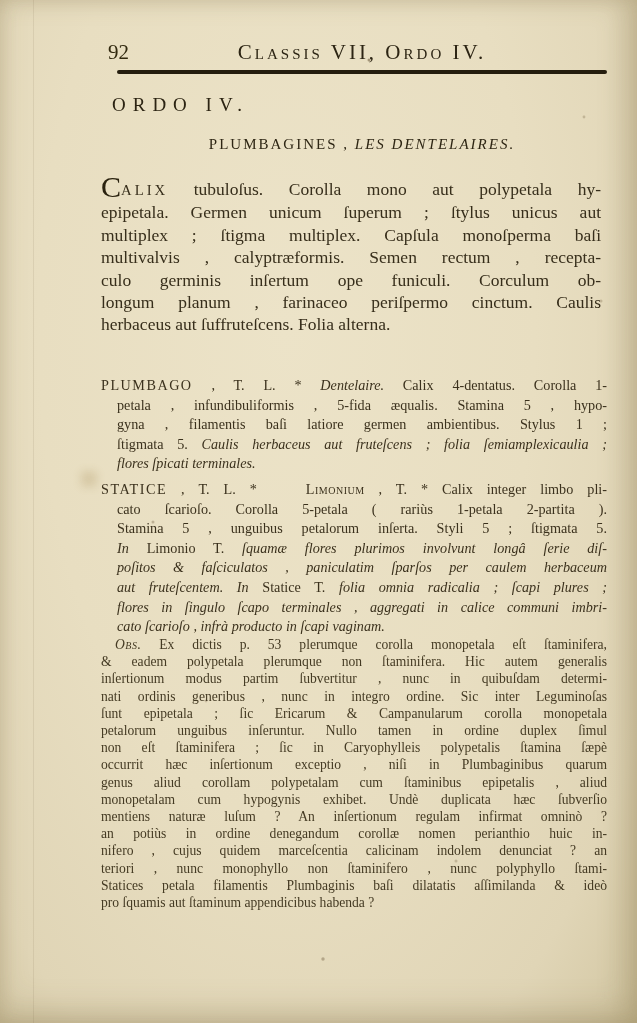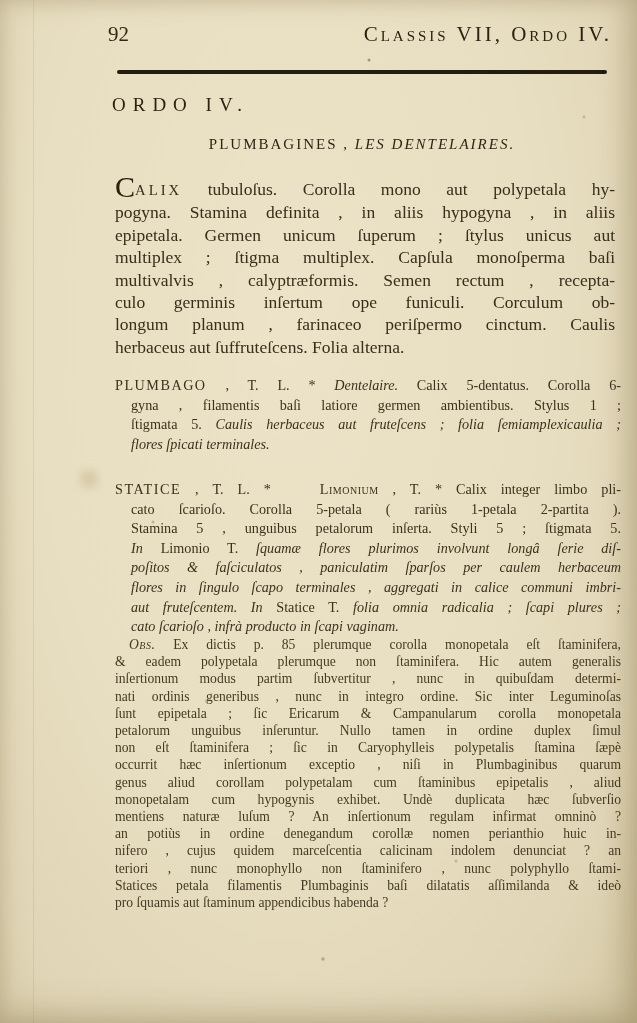--- a/index.html
+++ b/index.html
@@ -26,44 +26,44 @@
     box-shadow:
       368px 59px 0 0.5px rgba(80,60,30,0.45),
       88px 478px 9px 7px rgba(150,120,60,0.20),
       152px 521px 0 0.5px rgba(90,70,40,0.30),
       600px 300px 0 0.5px rgba(90,70,40,0.25),
       322px 958px 0 0.7px rgba(90,70,40,0.35),
       583px 116px 0 0.4px rgba(90,70,40,0.25),
       205px 700px 0 0.4px rgba(90,70,40,0.22),
       455px 860px 0 0.5px rgba(90,70,40,0.25);
   }
-  .header-row { position: absolute; left: 0; top: 22px; width: 519px; height: 26px; }
+  .header-row { position: absolute; left: 0; top: 40px; width: 519px; height: 26px; }
   .page-number {
     position: absolute; left: 108px; top: 0;
     font-size: 21px; color: #31290f;
   }
   .running-header {
     position: absolute; left: 112px; top: 0; width: 500px;
-    text-align: right; font-variant: small-caps;
+    text-align: center; font-variant: small-caps;
     font-size: 21px; letter-spacing: 3px; color: #2c2413;
   }
   .rule {
     position: absolute; left: 117px; top: 70px; width: 490px; height: 3.5px;
     background: #241d0e; border-radius: 2px;
   }
   .ordo-title {
     position: absolute; left: 112px; top: 94px; width: 500px;
     text-align: left; font-size: 19px; letter-spacing: 7px; color: #2c2413;
   }
   .subtitle {
     position: absolute; left: 106px; top: 136px; width: 512px;
     text-align: center; font-size: 15px; letter-spacing: 2px; color: #2e2614;
   }
   .subtitle .it { font-style: italic; }
-  .block { position: absolute; left: 115px; }
+  .block { position: absolute; left: 101px; }
   .block .line { width: 100%; }
   .just { text-align: justify; text-align-last: justify; }
   .block.main  { top: 178px; width: 500px; font-size: 17.5px; line-height: 22.4px; color: #372e1b; }
   .block.genus { width: 506px; font-size: 14.2px; line-height: 19.6px; color: #3b311d; }
   .block.obs-style { top: 636px; width: 506px; font-size: 13.6px; line-height: 17.2px; color: #443a23; }
   #blk-plumbago { top: 376px; }
   #blk-statice  { top: 480px; }
   .genus .line { padding-left: 16px; box-sizing: border-box; }
   .genus .line:first-child { padding-left: 0; }
   .obs-style .line:first-child { text-indent: 14px; }
@@ -89,46 +89,46 @@
 
   <div class="rule"></div>
 
   <div class="ordo-title">ORDO IV.</div>
 
   <div class="subtitle"><span>PLUMBAGINES ,</span><span class="it"> LES DENTELAIRES.</span></div>
 
   <div id="text-blocks">
       <div class="block main" id="blk-calix">
         <div class="line just"><span class="seg-dc">C</span><span class="seg-caps">ALIX</span><span class="seg-r"> tubuloſus. Corolla mono aut polypetala hy-</span></div>
-        <div class="line just"><span class="seg-r">pogyna. Stamina definita , in aliis hypogyna , in aliis</span></div>
         <div class="line just"><span class="seg-r">epipetala. Germen unicum ſuperum ; ſtylus unicus aut</span></div>
         <div class="line just"><span class="seg-r">multiplex ; ſtigma multiplex. Capſula monoſperma baſi</span></div>
         <div class="line just"><span class="seg-r">multivalvis , calyptræformis. Semen rectum , recepta-</span></div>
         <div class="line just"><span class="seg-r">culo germinis inſertum ope funiculi. Corculum ob-</span></div>
         <div class="line just"><span class="seg-r">longum planum , farinaceo periſpermo cinctum. Caulis</span></div>
         <div class="line"><span class="seg-r">herbaceus aut ſuffruteſcens. Folia alterna.</span></div>
       </div>
       <div class="block genus" id="blk-plumbago">
-        <div class="line just"><span class="seg-lead">PLUMBAGO</span><span class="seg-r"> , T. L. * </span><span class="seg-i">Dentelaire.</span><span class="seg-r"> Calix 5-dentatus. Corolla 6-</span></div>
+        <div class="line just"><span class="seg-lead">PLUMBAGO</span><span class="seg-r"> , T. L. * </span><span class="seg-i">Dentelaire.</span><span class="seg-r"> Calix 4-dentatus. Corolla 1-</span></div>
+        <div class="line just"><span class="seg-r">petala , infundibuliformis , 5-fida æqualis. Stamina 5 , hypo-</span></div>
         <div class="line just"><span class="seg-r">gyna , filamentis baſi latiore germen ambientibus. Stylus 1 ;</span></div>
         <div class="line just"><span class="seg-r">ſtigmata 5. </span><span class="seg-i">Caulis herbaceus aut fruteſcens ; folia ſemiamplexicaulia ;</span></div>
         <div class="line"><span class="seg-i">flores ſpicati terminales.</span></div>
       </div>
       <div class="block genus" id="blk-statice">
         <div class="line just"><span class="seg-lead">STATICE</span><span class="seg-r"> , T. L. * </span><span class="seg-sc">Limonium</span><span class="seg-r"> , T. * Calix integer limbo pli-</span></div>
         <div class="line just"><span class="seg-r">cato ſcarioſo. Corolla 5-petala ( rariùs 1-petala 2-partita ).</span></div>
         <div class="line just"><span class="seg-r">Stamina 5 , unguibus petalorum inſerta. Styli 5 ; ſtigmata 5.</span></div>
         <div class="line just"><span class="seg-i">In</span><span class="seg-r"> Limonio T. </span><span class="seg-i">ſquamæ flores plurimos involvunt longâ ſerie diſ-</span></div>
         <div class="line just"><span class="seg-i">poſitos &amp; faſciculatos , paniculatim ſparſos per caulem herbaceum</span></div>
+        <div class="line just"><span class="seg-i">aut fruteſcentem. In</span><span class="seg-r"> Statice T. </span><span class="seg-i">folia omnia radicalia ; ſcapi plures ;</span></div>
         <div class="line just"><span class="seg-i">flores in ſingulo ſcapo terminales , aggregati in calice communi imbri-</span></div>
-        <div class="line just"><span class="seg-i">aut fruteſcentem. In</span><span class="seg-r"> Statice T. </span><span class="seg-i">folia omnia radicalia ; ſcapi plures ;</span></div>
         <div class="line"><span class="seg-i">cato ſcarioſo , infrà producto in ſcapi vaginam.</span></div>
       </div>
       <div class="block obs-style" id="blk-obs">
-        <div class="line just"><span class="seg-isc">Obs.</span><span class="seg-r"> Ex dictis p. 85 plerumque corolla monopetala eſt ſtaminifera,</span></div>
+        <div class="line just"><span class="seg-isc">Obs.</span><span class="seg-r"> Ex dictis p. 53 plerumque corolla monopetala eſt ſtaminifera,</span></div>
         <div class="line just"><span class="seg-r">&amp; eadem polypetala plerumque non ſtaminifera. Hic autem generalis</span></div>
         <div class="line just"><span class="seg-r">inſertionum modus partim ſubvertitur , nunc in quibuſdam determi-</span></div>
         <div class="line just"><span class="seg-r">nati ordinis generibus , nunc in integro ordine. Sic inter Leguminoſas</span></div>
         <div class="line just"><span class="seg-r">ſunt epipetala ; ſic Ericarum &amp; Campanularum corolla monopetala</span></div>
         <div class="line just"><span class="seg-r">petalorum unguibus inſeruntur. Nullo tamen in ordine duplex ſimul</span></div>
         <div class="line just"><span class="seg-r">non eſt ſtaminifera ; ſic in Caryophylleis polypetalis ſtamina ſæpè</span></div>
         <div class="line just"><span class="seg-r">occurrit hæc inſertionum exceptio , niſi in Plumbaginibus quarum</span></div>
         <div class="line just"><span class="seg-r">genus aliud corollam polypetalam cum ſtaminibus epipetalis , aliud</span></div>
         <div class="line just"><span class="seg-r">monopetalam cum hypogynis exhibet. Undè duplicata hæc ſubverſio</span></div>
         <div class="line just"><span class="seg-r">mentiens naturæ luſum ? An inſertionum regulam infirmat omninò ?</span></div>

